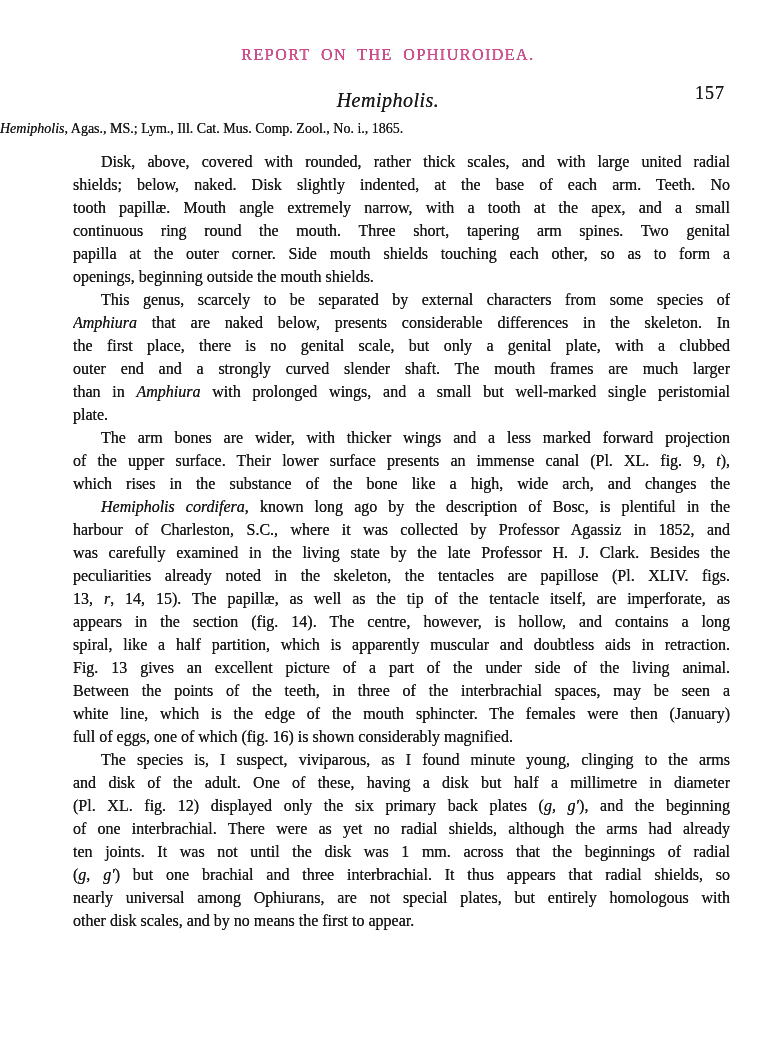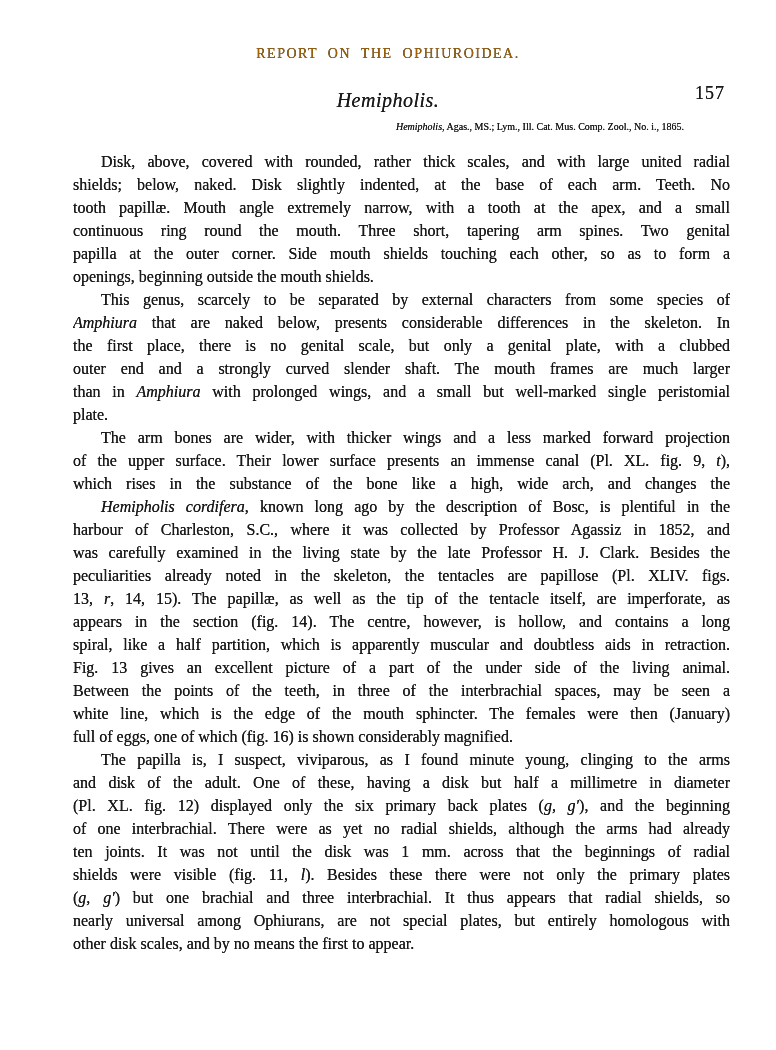--- a/index.html
+++ b/index.html
@@ -19,24 +19,24 @@
   .running-head {
     position: absolute;
     top: 46px;
     left: 0;
     width: 776px;
     height: 20px;
   }
   .head-title {
     display: block;
     text-align: center;
-    font-size: 14px;
+    font-size: 16px;
     letter-spacing: 1.5px;
     word-spacing: 5px;
-    color: #a16207;
+    color: #ec4899;
     text-shadow: 0 0 0.5px #1c1c1c;
   }
   .page-num {
     position: absolute;
     top: -2px;
     right: 51px;
     font-size: 18px;
     letter-spacing: 1px;
     text-shadow: 0 0 0.6px #111;
     margin-top: 39px;
@@ -52,22 +52,22 @@
     font-style: italic;
     font-weight: normal;
     letter-spacing: 0.5px;
     text-shadow: 0 0 0.5px #1a1a1a;
   }
   .citation {
     position: absolute;
     top: 121px;
     left: 0;
     width: 684px;
-    text-align: right;
-    font-size: 10px;
+    text-align: left;
+    font-size: 14px;
     text-shadow: 0 0 0.4px #1a1a1a;
   }
   .body-text {
     position: absolute;
     top: 150px;
     left: 45px;
     width: 685px;
     font-size: 16px;
     line-height: 23px;
     text-shadow: 0 0 0.45px #1a1a1a;
@@ -123,24 +123,23 @@
         <div class="line"><span>peculiarities already noted in the skeleton, the tentacles are papillose (Pl. XLIV. figs.</span></div>
         <div class="line"><span>13, </span><span class="it">r</span><span>, 14, 15).  The papillæ, as well as the tip of the tentacle itself, are imperforate, as</span></div>
         <div class="line"><span>appears in the section (fig. 14).  The centre, however, is hollow, and contains a long</span></div>
         <div class="line"><span>spiral, like a half partition, which is apparently muscular and doubtless aids in retraction.</span></div>
         <div class="line"><span>Fig. 13 gives an excellent picture of a part of the under side of the living animal.</span></div>
         <div class="line"><span>Between the points of the teeth, in three of the interbrachial spaces, may be seen a</span></div>
         <div class="line"><span>white line, which is the edge of the mouth sphincter.  The females were then (January)</span></div>
         <div class="line last"><span>full of eggs, one of which (fig. 16) is shown considerably magnified.</span></div>
       </div>
       <div class="para">
-        <div class="line first"><span>The papilla is, I suspect, viviparous, as I found minute young, clinging to the arms</span></div>
+        <div class="line first"><span>The species is, I suspect, viviparous, as I found minute young, clinging to the arms</span></div>
         <div class="line"><span>and disk of the adult.  One of these, having a disk but half a millimetre in diameter</span></div>
         <div class="line"><span>(Pl. XL. fig. 12) displayed only the six primary back plates (</span><span class="it">g, g′</span><span>), and the beginning</span></div>
         <div class="line"><span>of one interbrachial.  There were as yet no radial shields, although the arms had already</span></div>
         <div class="line"><span>ten joints.  It was not until the disk was 1 mm. across that the beginnings of radial</span></div>
-        <div class="line"><span>shields were visible (fig. 11, </span><span class="it">l</span><span>).  Besides these there were not only the primary plates</span></div>
         <div class="line"><span>(</span><span class="it">g, g′</span><span>) but one brachial and three interbrachial.  It thus appears that radial shields, so</span></div>
         <div class="line"><span>nearly universal among Ophiurans, are not special plates, but entirely homologous with</span></div>
         <div class="line last"><span>other disk scales, and by no means the first to appear.</span></div>
       </div>
     </div>
 </div>
 
 </body></html>

